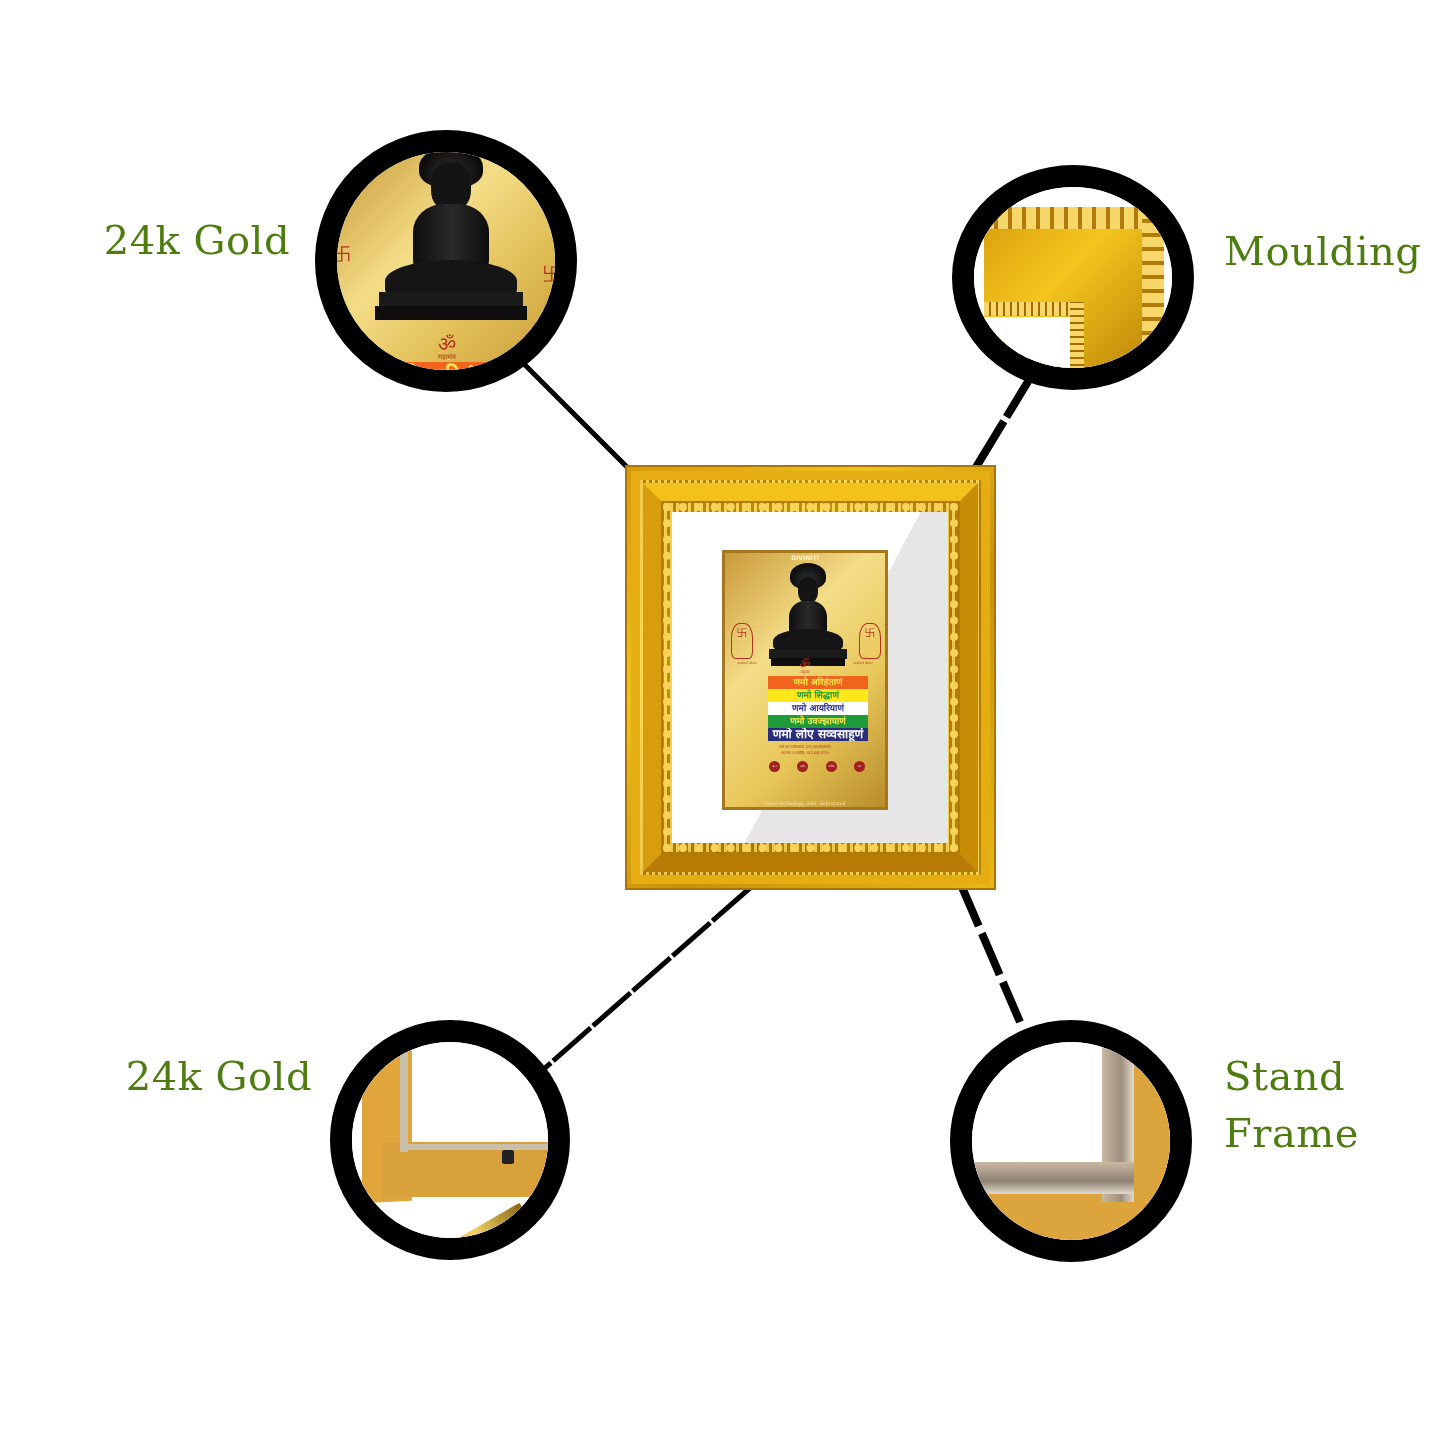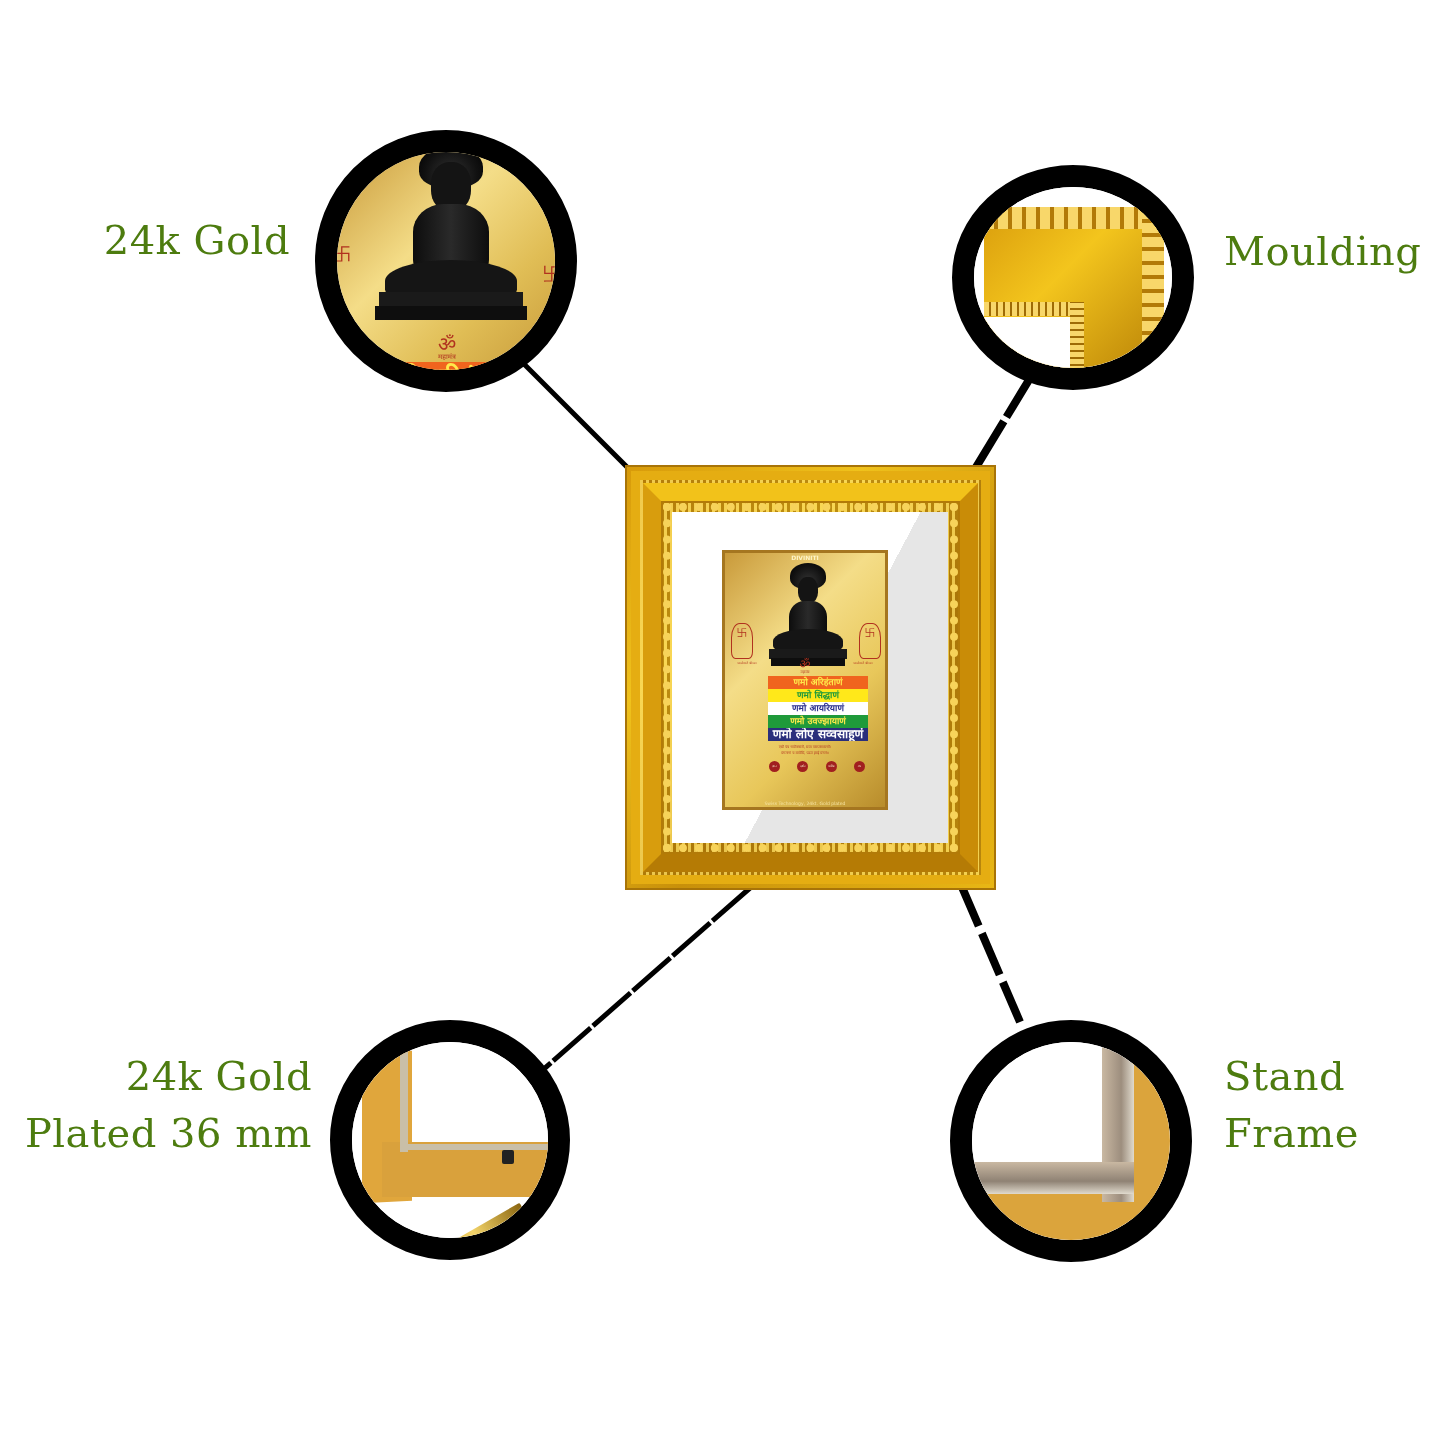--- a/index.html
+++ b/index.html
@@ -75,21 +75,20 @@
 <div class="label right-align" style="right:1155px; top:212px;">
   <span class="line">24k Gold</span>
 </div>
 
 <div class="label left-align" style="left:1224px; top:223px;">
   <span class="line">Moulding</span>
 </div>
 
 <div class="label right-align" style="right:1133px; top:1048px;">
   <span class="line">24k Gold</span>
-  <span class="line">Plated 36 mm</span>
 </div>
 
 <div class="label left-align" style="left:1224px; top:1048px;">
   <span class="line">Stand</span>
   <span class="line">Frame</span>
 </div>
 
 <div class="callout" style="left:315px; top:130px; width:262px; height:262px;">
   <div class="gold-bg"></div>
 

